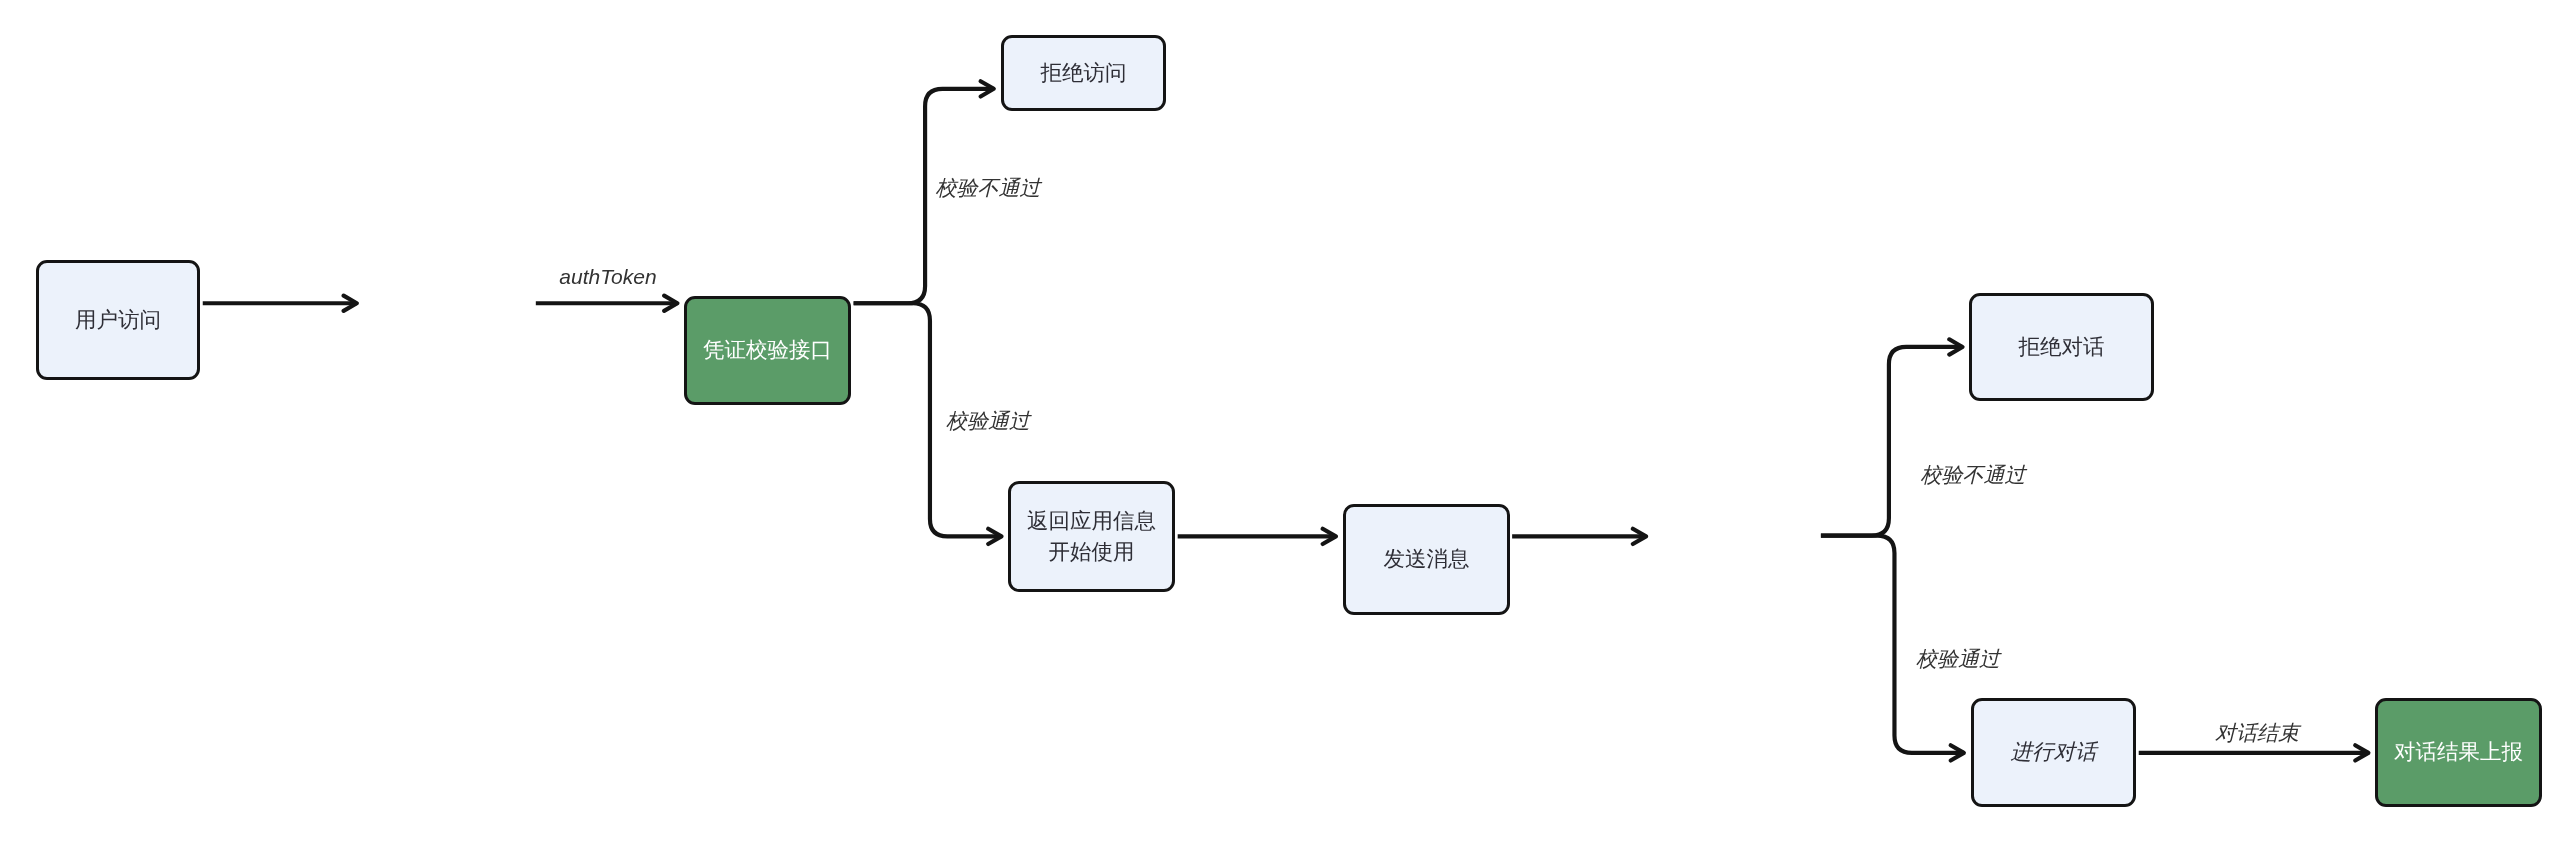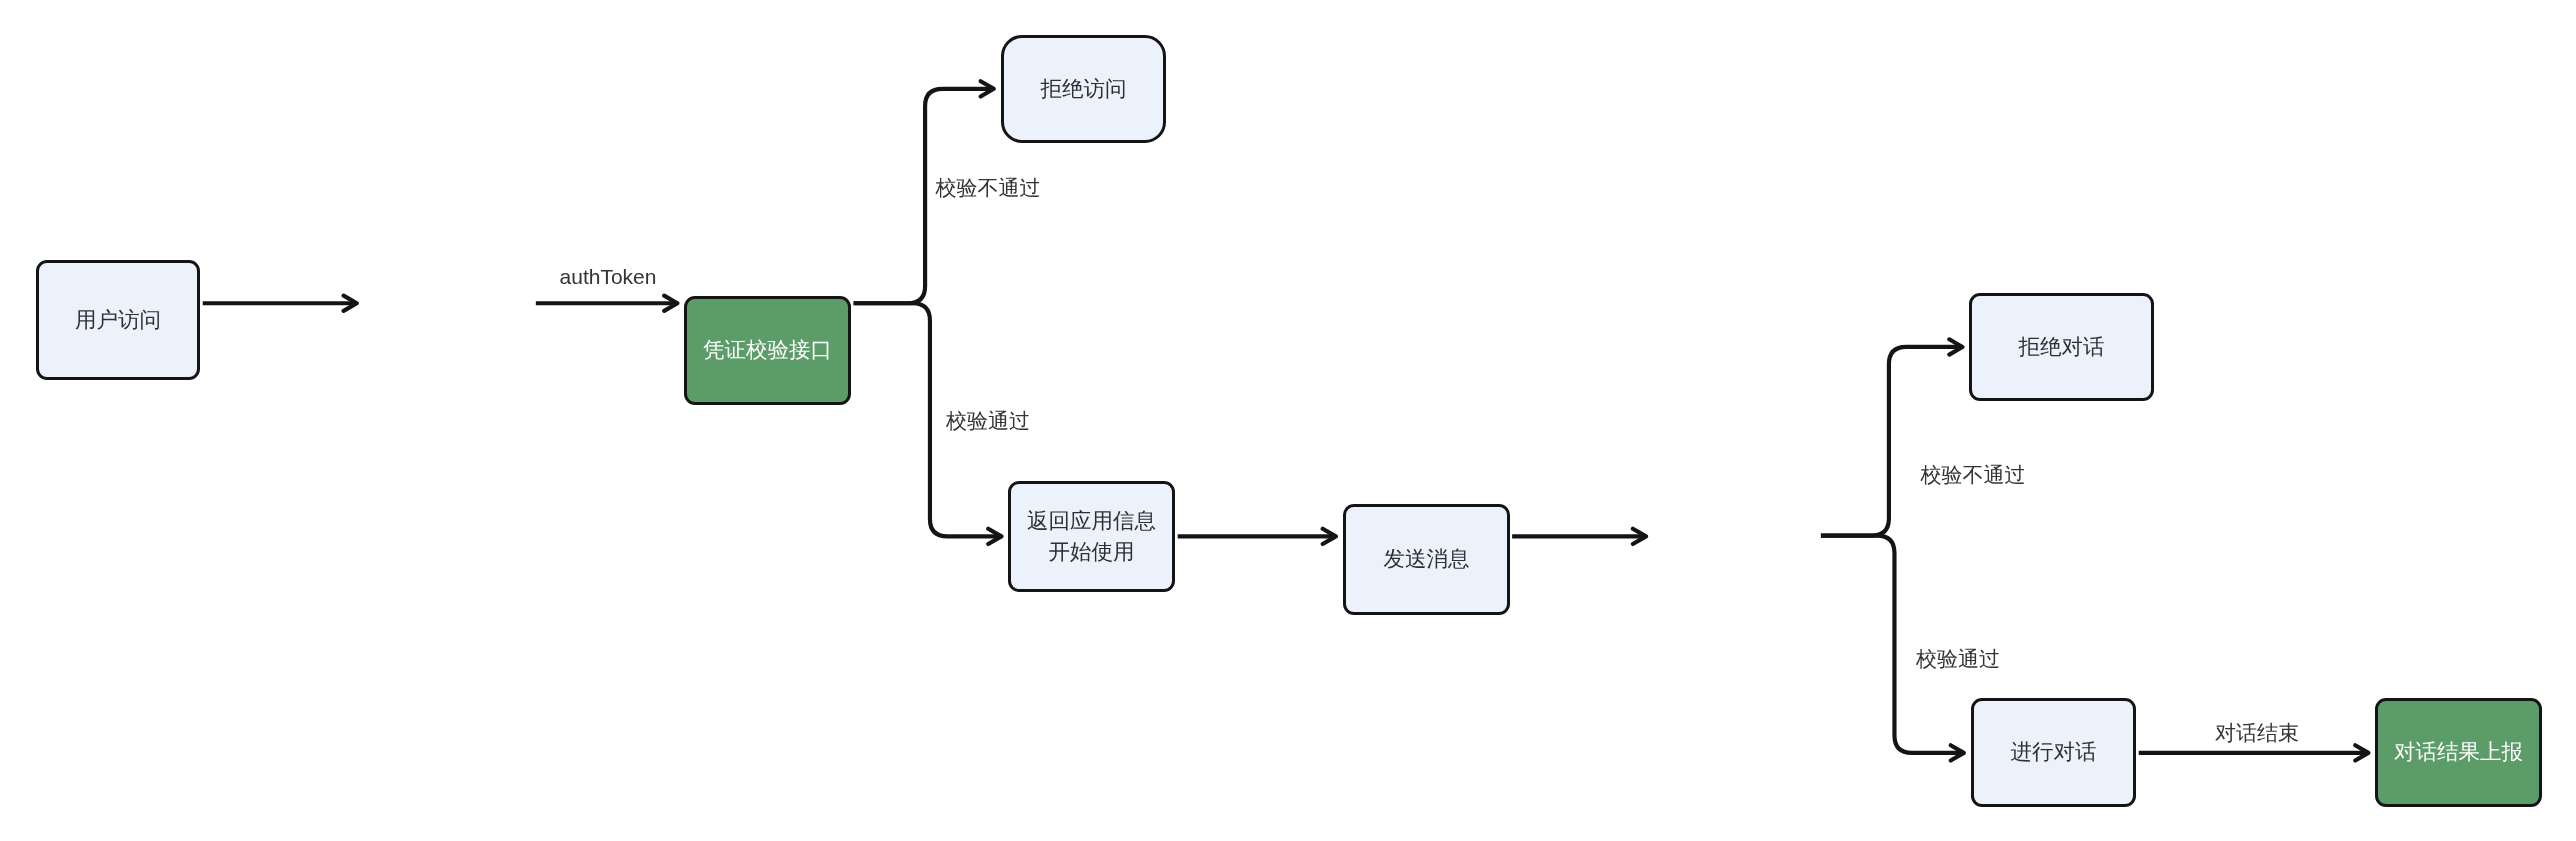--- a/index.html
+++ b/index.html
@@ -31,31 +31,32 @@
   }
   .node.accent { background: #5b9c68; color: #ffffff; }
   .edge-label {
     position: absolute;
     transform: translate(-50%, -50%);
     font-size: 21px;
     color: #333333;
     background: rgba(255,255,255,0.92);
     padding: 0 2.8px;
     white-space: nowrap;
+    font-style: italic;
   }
   
   #n-user        { left:   36px; top:  248px; width: 164px; height: 120px; margin-top: 12px; }
   #n-init        { left:  368px; top:  248px; width: 165px; height: 109px; }
   #n-cred        { left:  684px; top:  248px; width: 167px; height: 109px; margin-top: 48px; }
-  #n-deny-access { left: 1001px; top:   35px; width: 165px; height: 108px; border-radius: 21px; }
+  #n-deny-access { left: 1001px; top:   35px; width: 165px; height: 76px; }
   #n-return      { left: 1008px; top:  481px; width: 167px; height: 111px; font-family: Liberation Serif, serif; }
   #n-send        { left: 1343px; top:  481px; width: 167px; height: 111px; margin-top: 23px; }
   #n-dialog      { left: 1653px; top:  481px; width: 165px; height: 109px; }
   #n-deny-dialog { left: 1969px; top:  293px; width: 185px; height: 108px; }
-  #n-do-dialog   { left: 1971px; top: 698px; width: 165px; height: 109px; }
+  #n-do-dialog   { left: 1971px; top: 698px; width: 165px; height: 109px; font-style: italic; }
   #n-report      { left: 2375px; top: 698px; width: 167px; height: 109px; align-items: center; }
   
   #el-authtoken   { left:  608px; top:  277px; }
   #el-fail-1      { left: 988px; top:  188px; }
   #el-pass-1      { left: 988px; top:  421px; }
   #el-fail-2      { left: 1973px; top:  475px; }
   #el-pass-2      { left: 1958px; top:  659px; }
   #el-dialog-end  { left: 2257px; top: 733px; }
 </style>
 </head>

